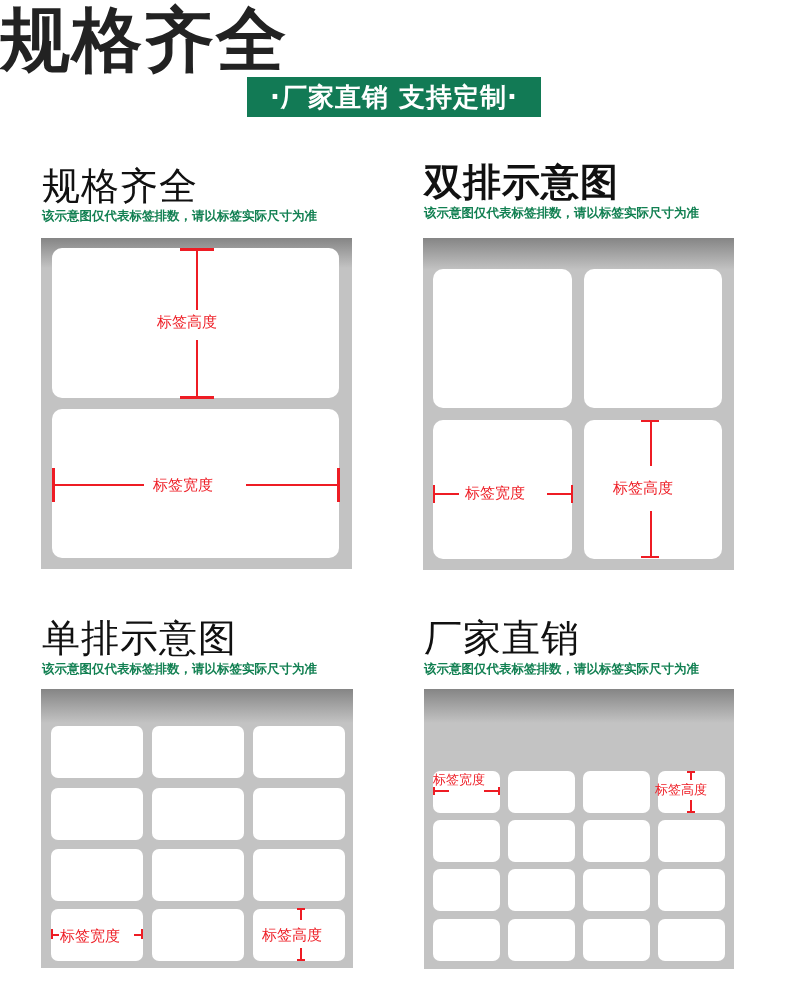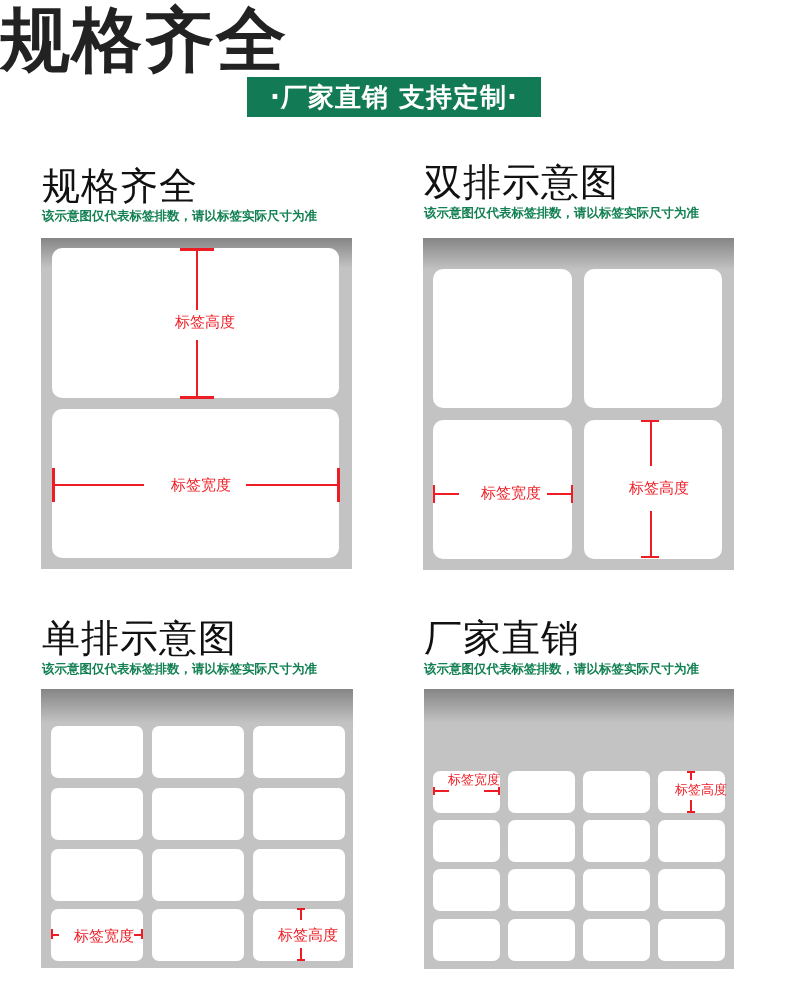--- a/index.html
+++ b/index.html
@@ -6,21 +6,21 @@
   body { width: 790px; height: 996px; background: #ffffff; position: relative; overflow: hidden; font-family: "DejaVu Sans", sans-serif; }
   .hero-title { position: absolute; left: 0; width: 790px; top: 0; text-align: left; font-size: 70px; font-weight: bold; color: #222; letter-spacing: 2px; line-height: 80px; }
   .hero-banner { position: absolute; left: 247px; top: 77px; width: 294px; height: 40px; background: #127a55; color: #fff; text-align: center; font-size: 26px; font-weight: bold; line-height: 40px; letter-spacing: 1px; }
   .sec-title { position: absolute; font-size: 38px; color: #111; font-weight: normal; line-height: 44px; letter-spacing: 1px; }
   .sec-sub { position: absolute; font-size: 12.5px; color: #128052; font-weight: bold; line-height: 16px; white-space: nowrap; }
   .panel { position: absolute; background: #c3c3c3; }
   .grad { position: absolute; left: 0; top: 0; right: 0; background: linear-gradient(to bottom, #858585, #c3c3c3); }
   .card { position: absolute; background: #fff; border-radius: 10px; }
   .card.sm { border-radius: 7px; }
   .red { position: absolute; background: #ee1c24; }
-  .rtxt { position: absolute; color: #ee1c24; font-family: "DejaVu Serif", serif; white-space: nowrap; background: #fff; text-align: right; }
+  .rtxt { position: absolute; color: #ee1c24; font-family: "DejaVu Serif", serif; white-space: nowrap; background: #fff; text-align: left; }
 </style>
 </head>
 <body>
 
 <div class="hero-title">规格齐全</div>
 <div class="hero-banner">·厂家直销 支持定制·</div>
 
 <div class="sec-title" style="left:42px;top:164px;">规格齐全</div>
 <div class="sec-sub" style="left:42px;top:208px;">该示意图仅代表标签排数，请以标签实际尺寸为准</div>
 <div class="panel" style="left:41px;top:238px;width:311px;height:331px;">
@@ -34,21 +34,21 @@
   <div class="red" style="left:155px;top:102px;width:2px;height:58px;"></div>
   <div class="red" style="left:139px;top:158px;width:34px;height:3px;"></div>
 
   <div class="red" style="left:11px;top:230px;width:3px;height:34px;"></div>
   <div class="red" style="left:11px;top:246px;width:92px;height:2px;"></div>
   <div class="rtxt" style="left:112px;top:237px;width:78px;font-size:15px;line-height:20px;">标签宽度</div>
   <div class="red" style="left:205px;top:246px;width:93px;height:2px;"></div>
   <div class="red" style="left:296px;top:230px;width:3px;height:34px;"></div>
 </div>
 
-<div class="sec-title" style="left:424px;top:160px;">双排示意图</div>
+<div class="sec-title" style="left:424px;top:160px;font-weight:bold;">双排示意图</div>
 <div class="sec-sub" style="left:424px;top:205px;">该示意图仅代表标签排数，请以标签实际尺寸为准</div>
 <div class="panel" style="left:423px;top:238px;width:311px;height:332px;">
   <div class="grad" style="height:32px;"></div>
   <div class="card" style="left:10px;top:31px;width:139px;height:139px;"></div>
   <div class="card" style="left:161px;top:31px;width:138px;height:139px;"></div>
   <div class="card" style="left:10px;top:182px;width:139px;height:139px;"></div>
   <div class="card" style="left:161px;top:182px;width:138px;height:139px;"></div>
 
   <div class="red" style="left:10px;top:247px;width:2px;height:18px;"></div>
   <div class="red" style="left:10px;top:255px;width:26px;height:2px;"></div>

